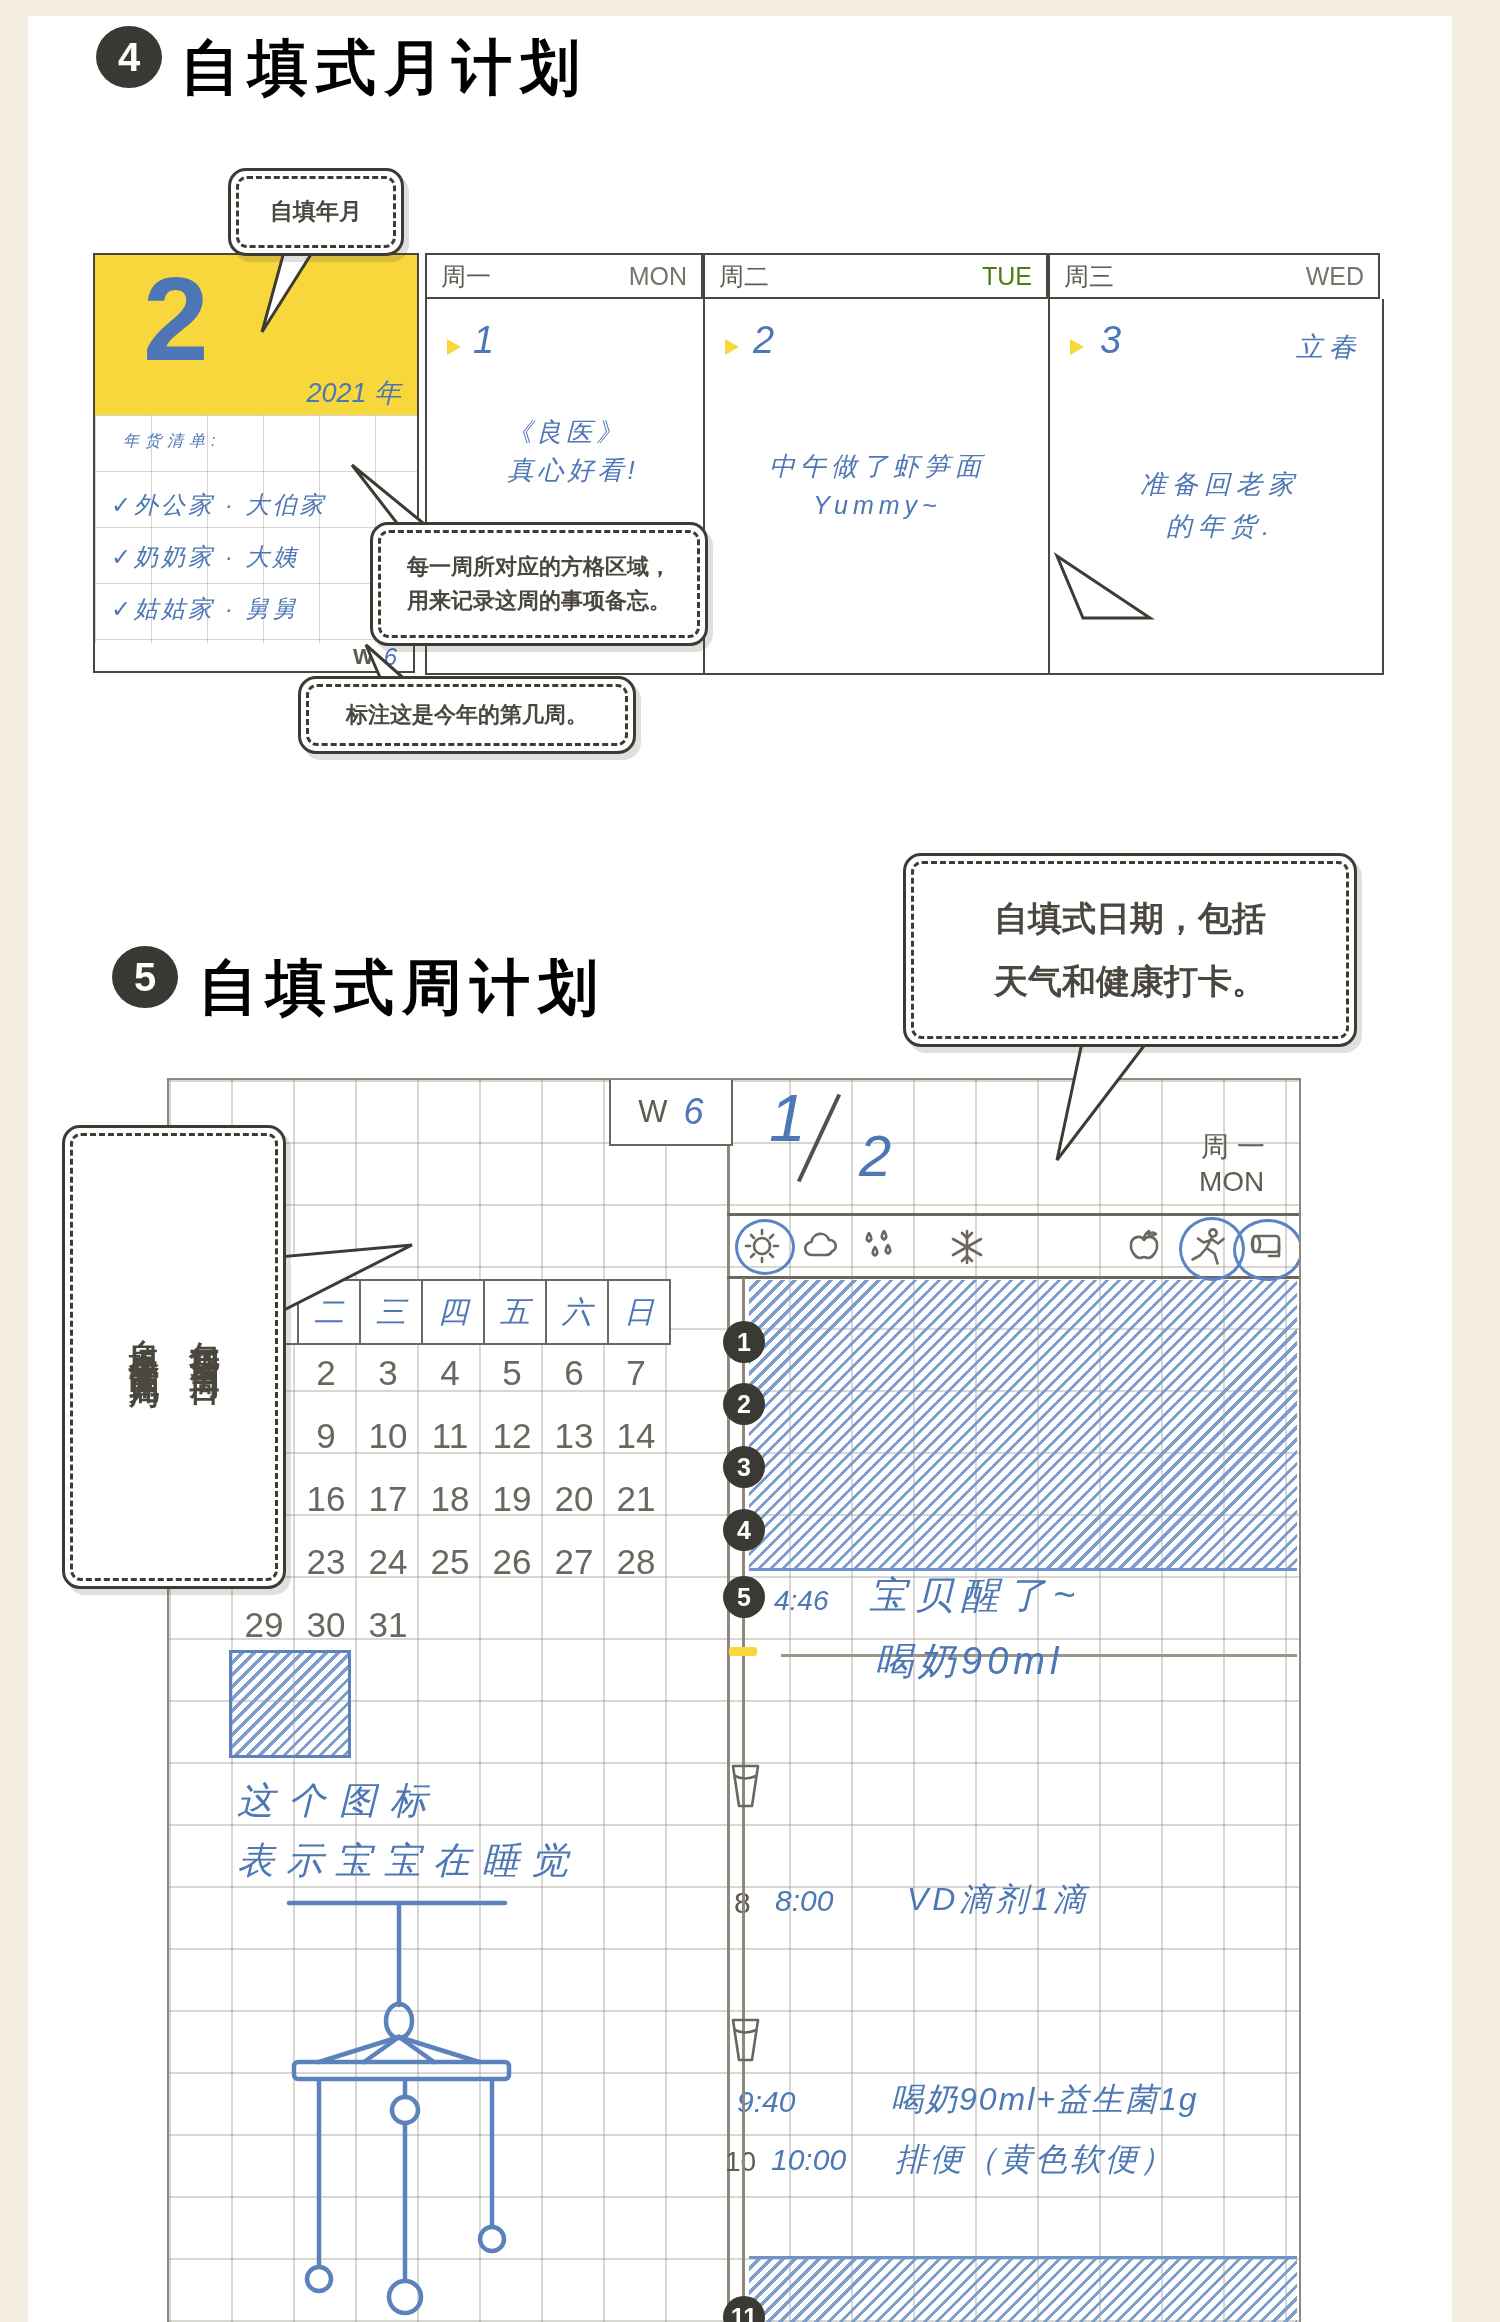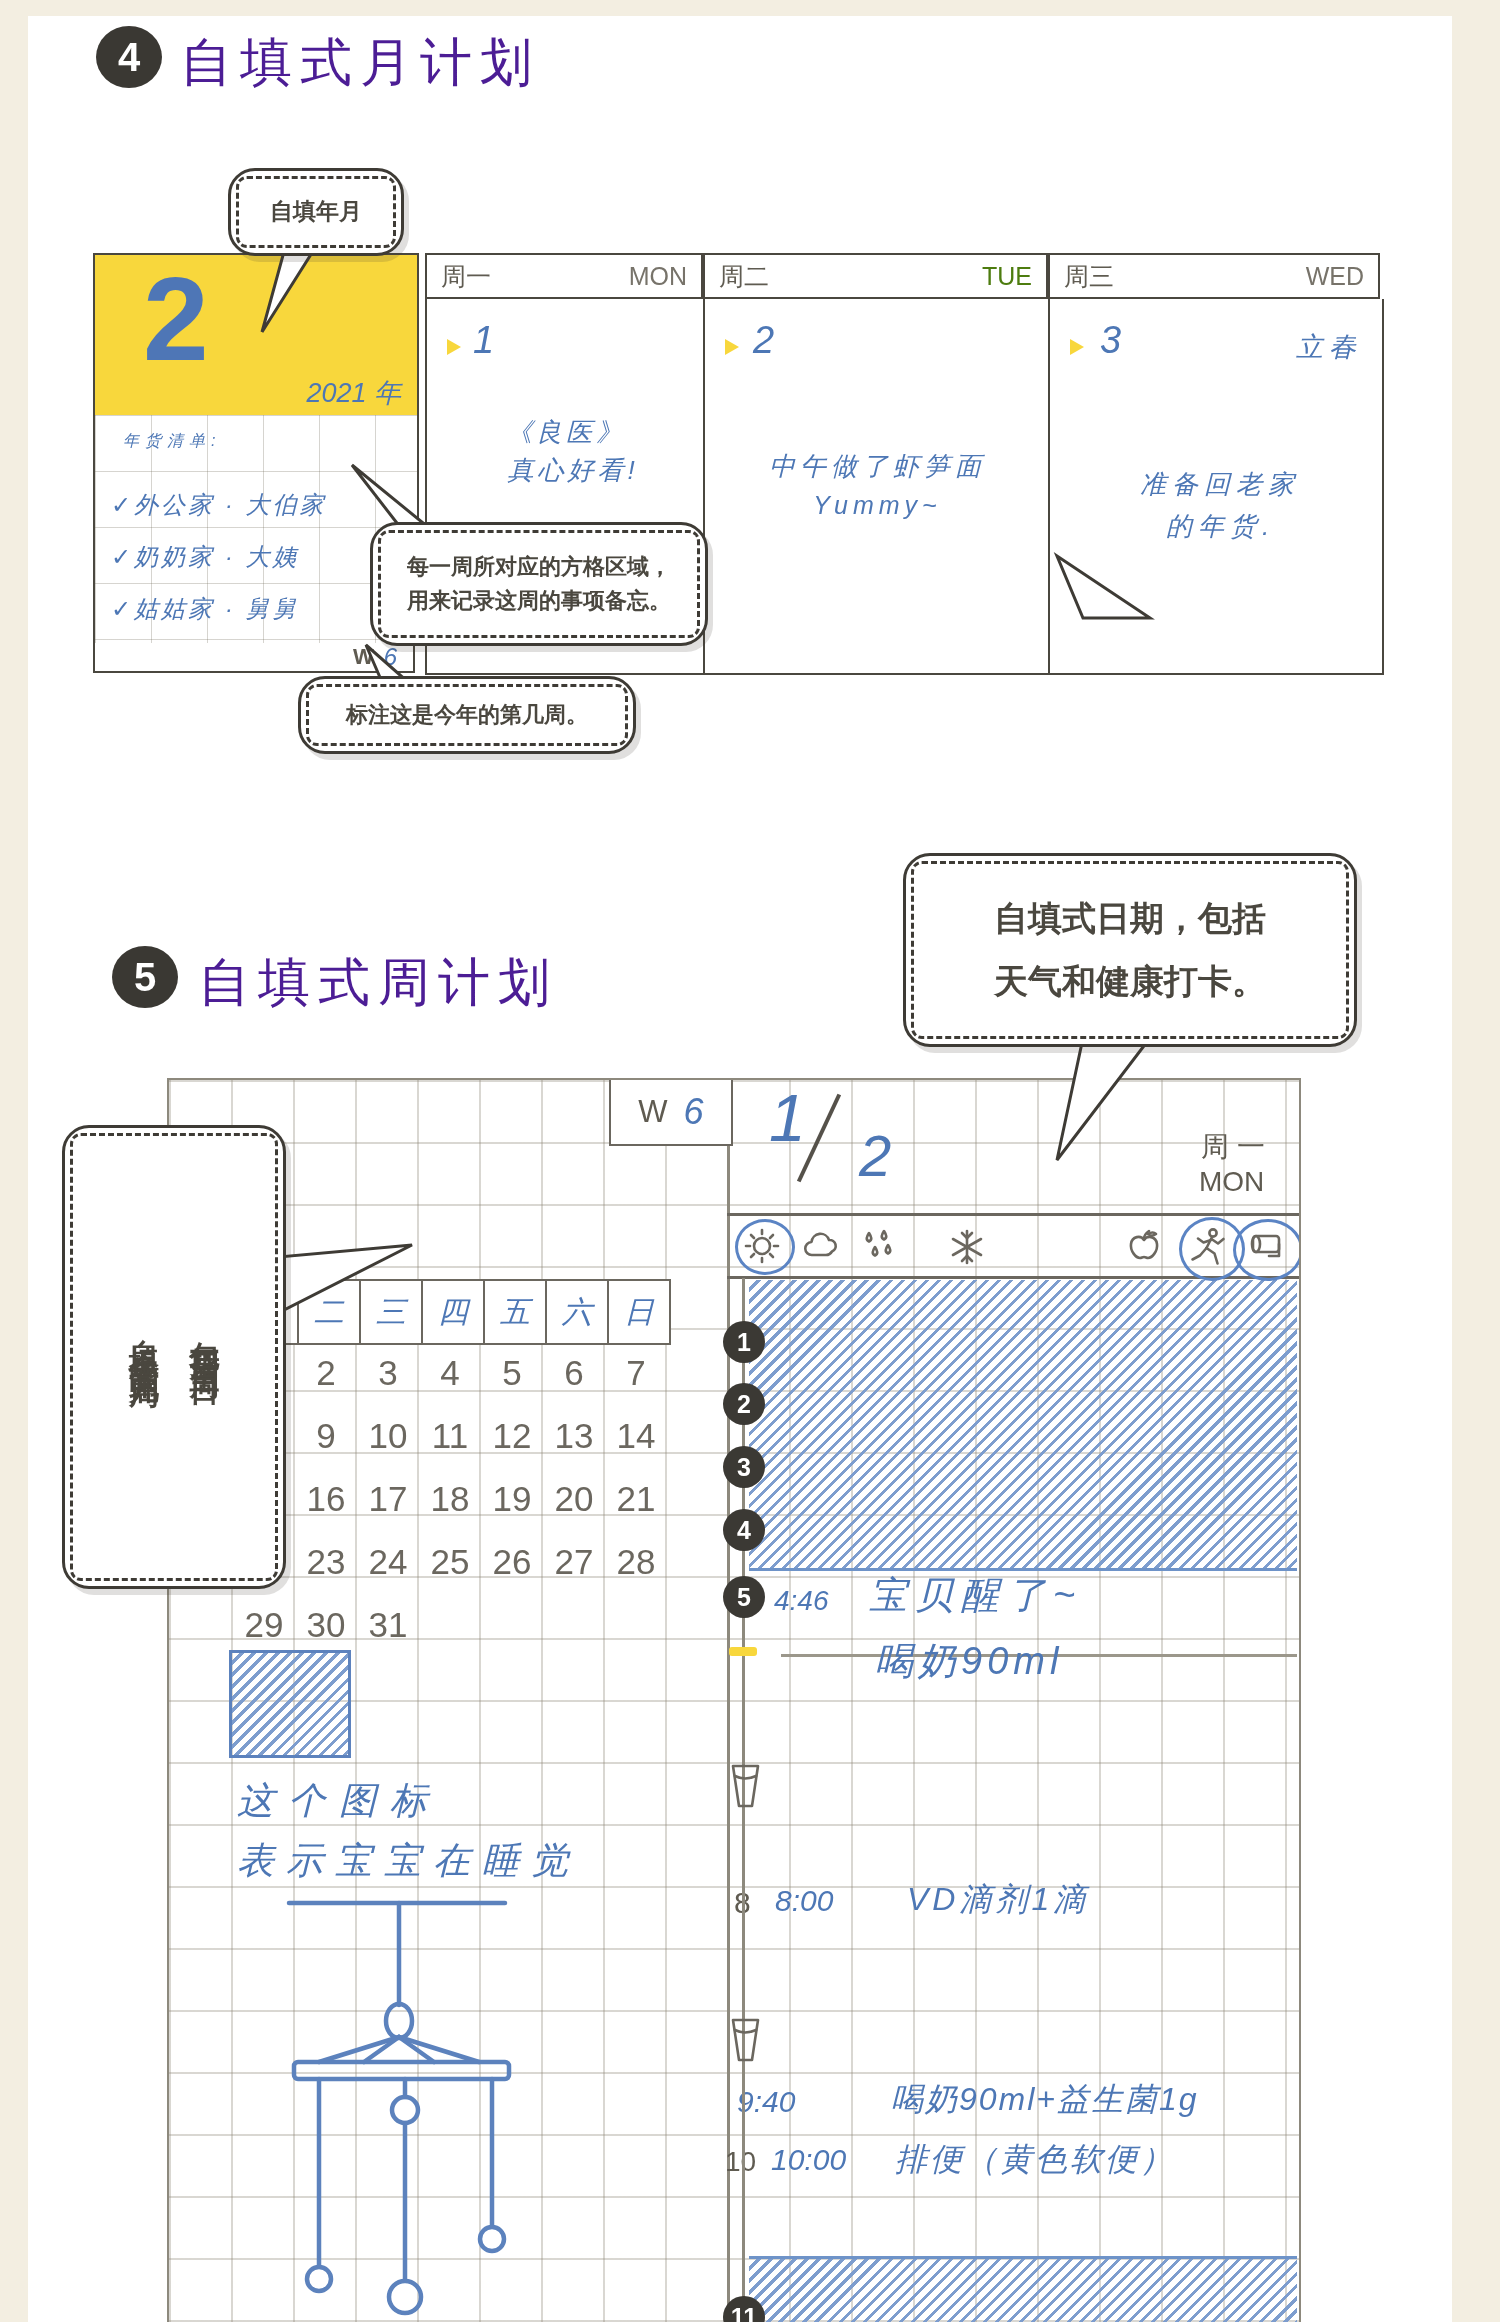--- a/index.html
+++ b/index.html
@@ -3,23 +3,23 @@
 <meta charset="utf-8">
 <style>
   html,body{margin:0;padding:0;}
   body{font-family:"Liberation Sans","DejaVu Sans",sans-serif;}
   .screen{position:relative;width:1500px;height:2322px;background:#f3eee1;overflow:hidden;}
   .abs{position:absolute;}
   .card{position:absolute;left:28px;top:16px;width:1424px;height:2306px;background:#ffffff;}
   
   .badge{position:absolute;width:66px;height:62px;border-radius:50%;background:#3a3833;color:#fff;
          display:flex;align-items:center;justify-content:center;font-size:40px;font-weight:bold;}
-  .sec-title{position:absolute;font-size:52px;font-weight:normal;color:#4c1d95;letter-spacing:8px;}
-  
-  .callout{position:absolute;background:#fff;border:3.5px solid #3e3b35;border-radius:27px;
+  .sec-title{position:absolute;font-size:60px;font-weight:bold;color:#000000;letter-spacing:8px;}
+  
+  .callout{position:absolute;background:#fff;border:3.5px solid #3e3b35;border-radius:18px;
            box-shadow:5px 6px 0 rgba(60,58,50,.16);z-index:30;}
   .callout .inner{position:absolute;inset:5px;border:3.5px dashed #3e3b35;border-radius:11px;
            display:flex;flex-direction:column;align-items:center;justify-content:center;}
   .ctext{color:#4a473f;font-weight:bold;line-height:1.55;white-space:nowrap;}
   .tail{position:absolute;z-index:28;}
   .tail polygon{fill:#fff;stroke:#3e3b35;stroke-width:3;}
   
   .hw{color:#4d77b5;font-style:italic;white-space:nowrap;}
   .label{color:#5f5b51;white-space:nowrap;}
   

